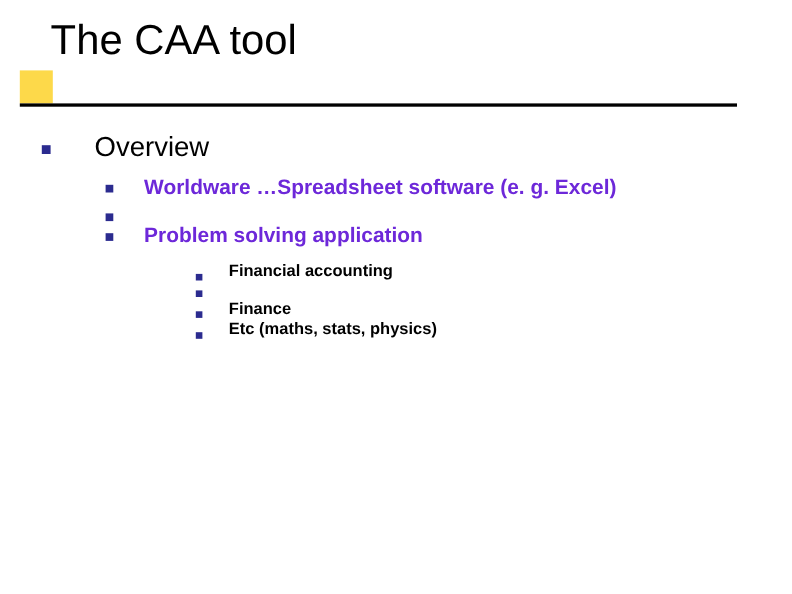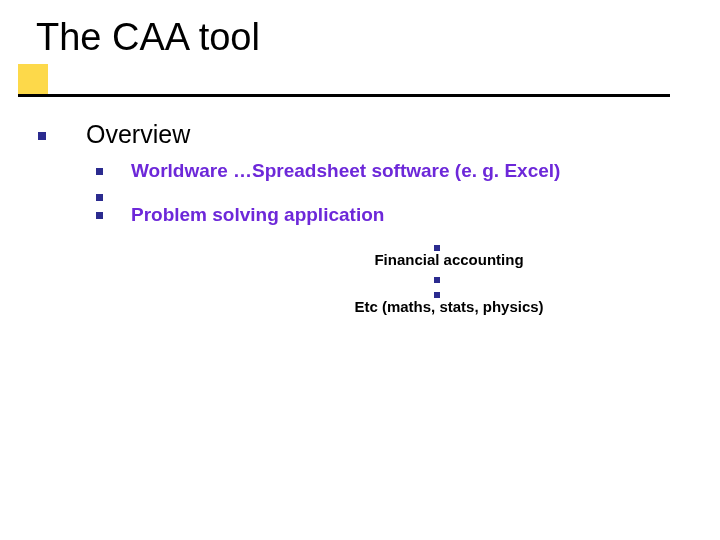--- a/index.html
+++ b/index.html
@@ -6,21 +6,21 @@
   body {
     width: 720px;
     height: 540px;
     background: #fff;
     font-family: Verdana, Arial, sans-serif;
     position: relative;
     overflow: hidden;
   }
   .title-block {
     position: absolute;
-    left: 36px;
+    left: 46px;
     top: 16px;
   }
   .title {
     font-size: 38px;
     font-weight: 400;
     color: #000;
     font-family: Arial, sans-serif;
   }
   .yellow-box {
     position: absolute;
@@ -73,23 +73,22 @@
   .lvl2 .text {
     font-size: 19px;
     font-weight: 700;
     color: #6d28d9;
     line-height: 1.28;
     max-width: 540px;
   }
   .lvl3-wrap { margin-left: 178px; margin-top: 10px; }
   .lvl3 {
     display: flex;
-    align-items: center;
+    align-items: flex-end;
     margin-bottom: 2px;
-    flex-direction: column;
   }
   .lvl3 .bullet {
     width: 6px; height: 6px; background: #2b2b8f;
     margin-top: 7px; margin-right: 24px; flex-shrink: 0;
   }
   .lvl3 .text {
     font-size: 15px;
     font-weight: 700;
     color: #000;
   }
@@ -126,16 +125,20 @@
   <div class="lvl3-wrap">
     <div class="lvl3">
       <div class="bullet"></div>
       <div class="text">Financial accounting</div>
     </div>
     <div class="lvl3">
       <div class="bullet"></div>
     </div>
     <div class="lvl3">
       <div class="bullet"></div>
+      <div class="text">Finance</div>
+    </div>
+    <div class="lvl3">
+      <div class="bullet"></div>
       <div class="text">Etc (maths, stats, physics)</div>
     </div>
   </div>
 </div>
 
 </body></html>

